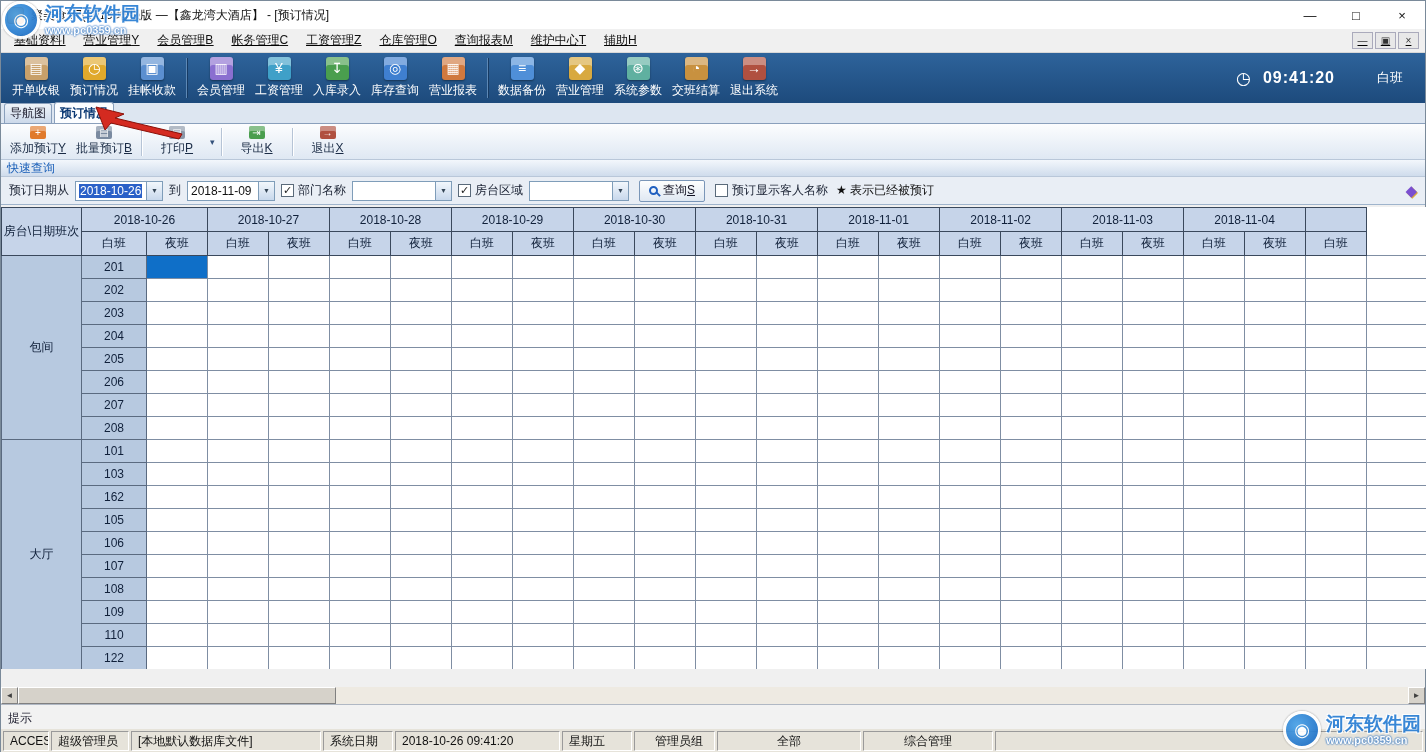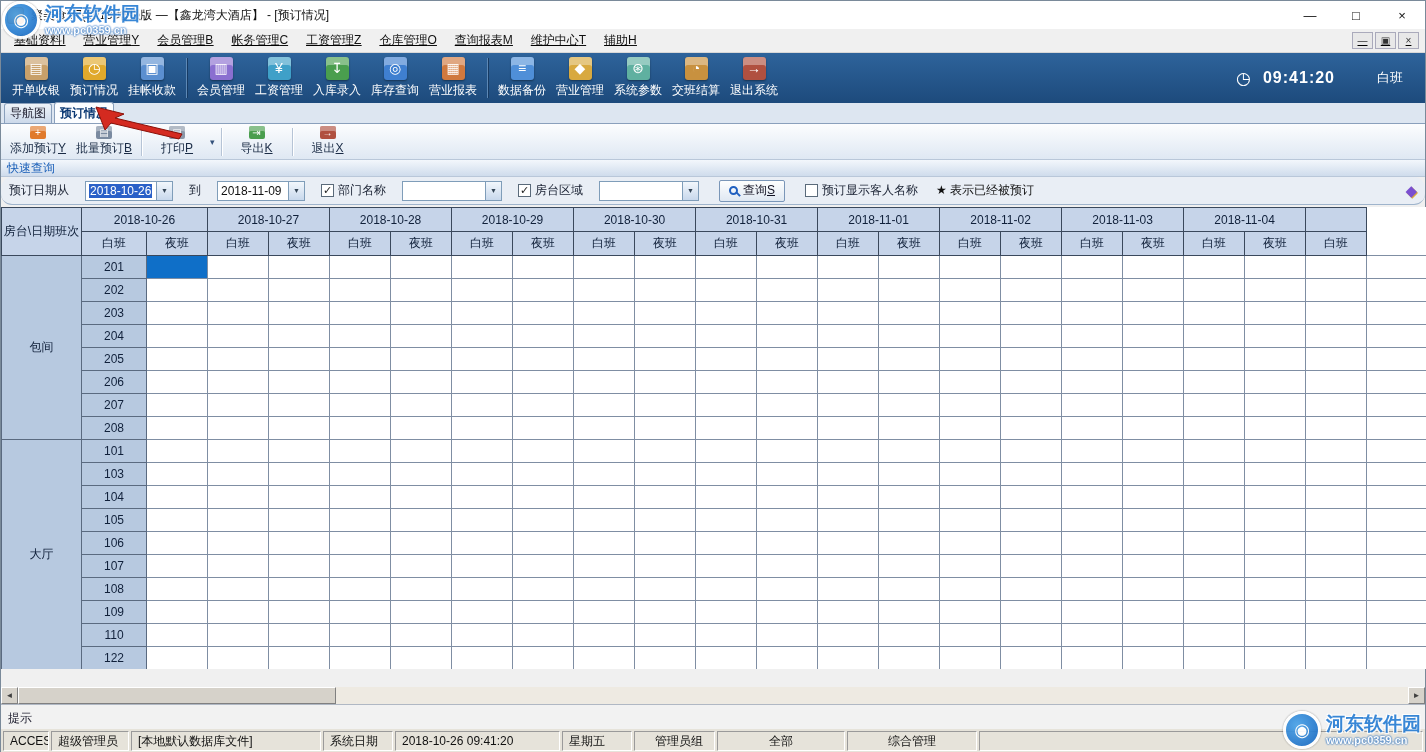--- a/index.html
+++ b/index.html
@@ -45,21 +45,21 @@
   .stb-icon { width:16px; height:13px; border-radius:2px; color:#fff; font-size:10px; line-height:13px; text-align:center; box-shadow:inset 0 5px rgba(255,255,255,.35); }
   .stb-label { font-size:12px; color:#1a2b45; white-space:nowrap; }
   .stb-sep { width:1px; height:28px; background:#b6c4d6; box-shadow:1px 0 0 #fff; margin:0 4px; }
   .stb-drop { font-size:9px; color:#33507a; align-self:center; margin:0 2px; }
 
   
   .quickband { position:absolute; top:159px; left:0; right:0; height:17px; background:linear-gradient(#f3f7fc,#cfdcec); border-bottom:1px solid #b9c7d9; display:flex; align-items:center; padding:0 6px; }
   .quickband .qq-title { color:#1a5fb8; font-size:12px; }
 
   
-  .filter-row { position:absolute; top:176px; left:0; right:0; height:28px; background:#e9eef5; border-bottom:1px solid #9fb4cc; display:flex; align-items:center; gap:16px; padding:0 8px;border-radius:11px; }
+  .filter-row { position:absolute; top:176px; left:0; right:0; height:28px; background:#e9eef5; border-bottom:1px solid #9fb4cc; display:flex; align-items:center; gap:6px; padding:0 8px; }
   .flabel { color:#1a2233; white-space:nowrap; }
   .combo { display:inline-flex; height:20px; background:#fff; border:1px solid #7f9db9; align-items:stretch; }
   .combo-text { flex:1; padding:2px 3px; overflow:hidden; white-space:nowrap; font-size:12px; color:#111; }
   .combo-btn { width:16px; background:linear-gradient(#f2f7fc,#c8d8ec); border-left:1px solid #7f9db9; font-size:7px; color:#345; display:flex; align-items:center; justify-content:center; }
   .w88 { width:88px; } .w100 { width:100px; }
   .hl { background:#2a60c8; color:#fff; padding:0 1px; }
   .chk { display:inline-flex; align-items:center; gap:4px; white-space:nowrap; color:#1a2233; cursor:default; }
   .box { width:13px; height:13px; background:#fff; border:1px solid #5a6a7a; font-size:11px; font-weight:bold; line-height:11px; text-align:center; color:#222; }
   .query-btn { display:inline-flex; align-items:center; gap:5px; height:22px; padding:0 9px; border:1px solid #7a96b8; border-radius:2px; background:linear-gradient(#fdfefe,#dfe8f2); color:#112; cursor:default; margin:0 4px; }
   .mag { width:9px; height:9px; border:2px solid #2060c0; border-radius:50%; position:relative; display:inline-block; }
@@ -586,21 +586,21 @@
             <td class="cell"></td>
             <td class="cell"></td>
             <td class="cell"></td>
             <td class="cell"></td>
             <td class="cell"></td>
             <td class="cell"></td>
             <td class="cell"></td>
             <td class="cell"></td>
           </tr>
           <tr>
-            <td class="room">104</td>
+            <td class="room">162</td>
             <td class="cell"></td>
             <td class="cell"></td>
             <td class="cell"></td>
             <td class="cell"></td>
             <td class="cell"></td>
             <td class="cell"></td>
             <td class="cell"></td>
             <td class="cell"></td>
             <td class="cell"></td>
             <td class="cell"></td>
@@ -801,21 +801,21 @@
   </div>
 
   <div class="statusbar">
       <div class="sb-seg" style="width: 46px;">ACCESS</div>
       <div class="sb-seg" style="width: 78px;">超级管理员</div>
       <div class="sb-seg" style="width: 190px;">[本地默认数据库文件]</div>
       <div class="sb-seg" style="width: 70px;">系统日期</div>
       <div class="sb-seg" style="width: 165px;">2018-10-26  09:41:20</div>
       <div class="sb-seg" style="width: 70px; text-align: center;">星期五</div>
       <div class="sb-seg" style="width: 81px; padding-left: 20px;">管理员组</div>
-      <div class="sb-seg sb-center" style="width: 128px;">全部</div>
+      <div class="sb-seg sb-center" style="width: 144px;">全部</div>
       <div class="sb-seg sb-center" style="width: 130px;">综合管理</div>
       <div class="sb-seg" style="flex: 1 1 0%;"></div>
     </div>
 
 </div>
 
 <div class="wm wm-tl">
   <div class="wm-logo">◉</div>
   <div class="wm-col">
     <span class="wm-text">河东软件园</span>

